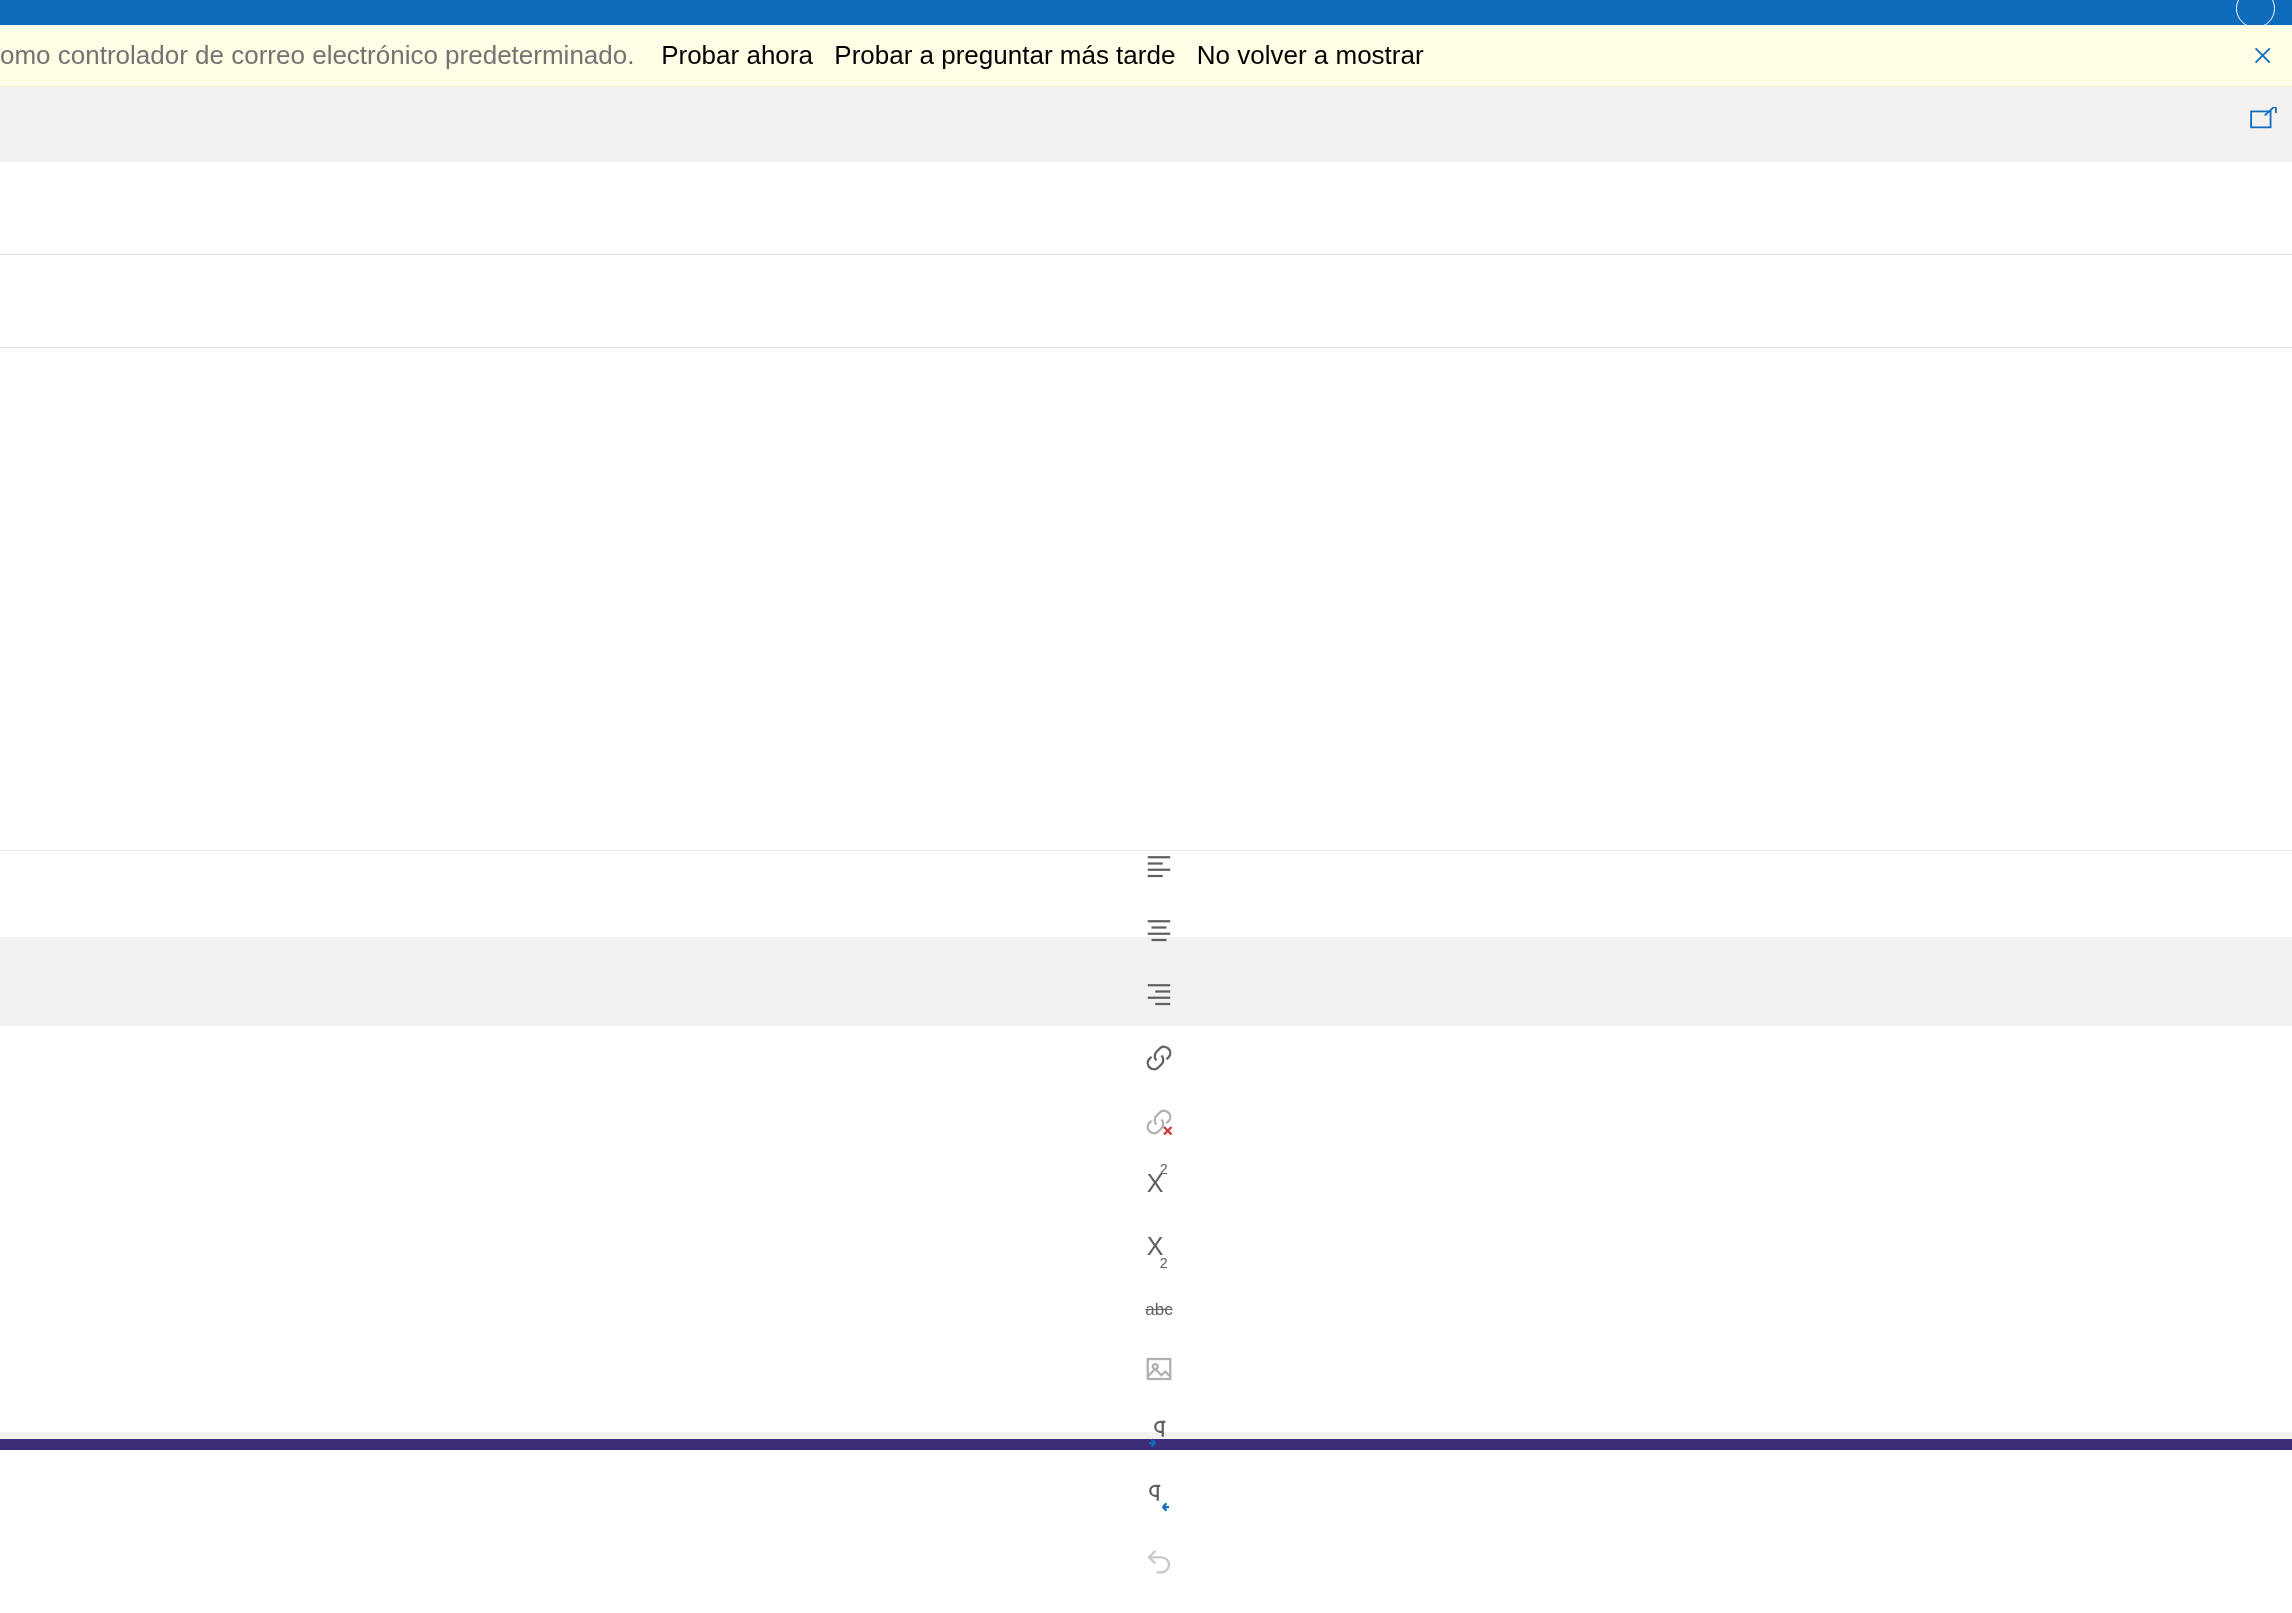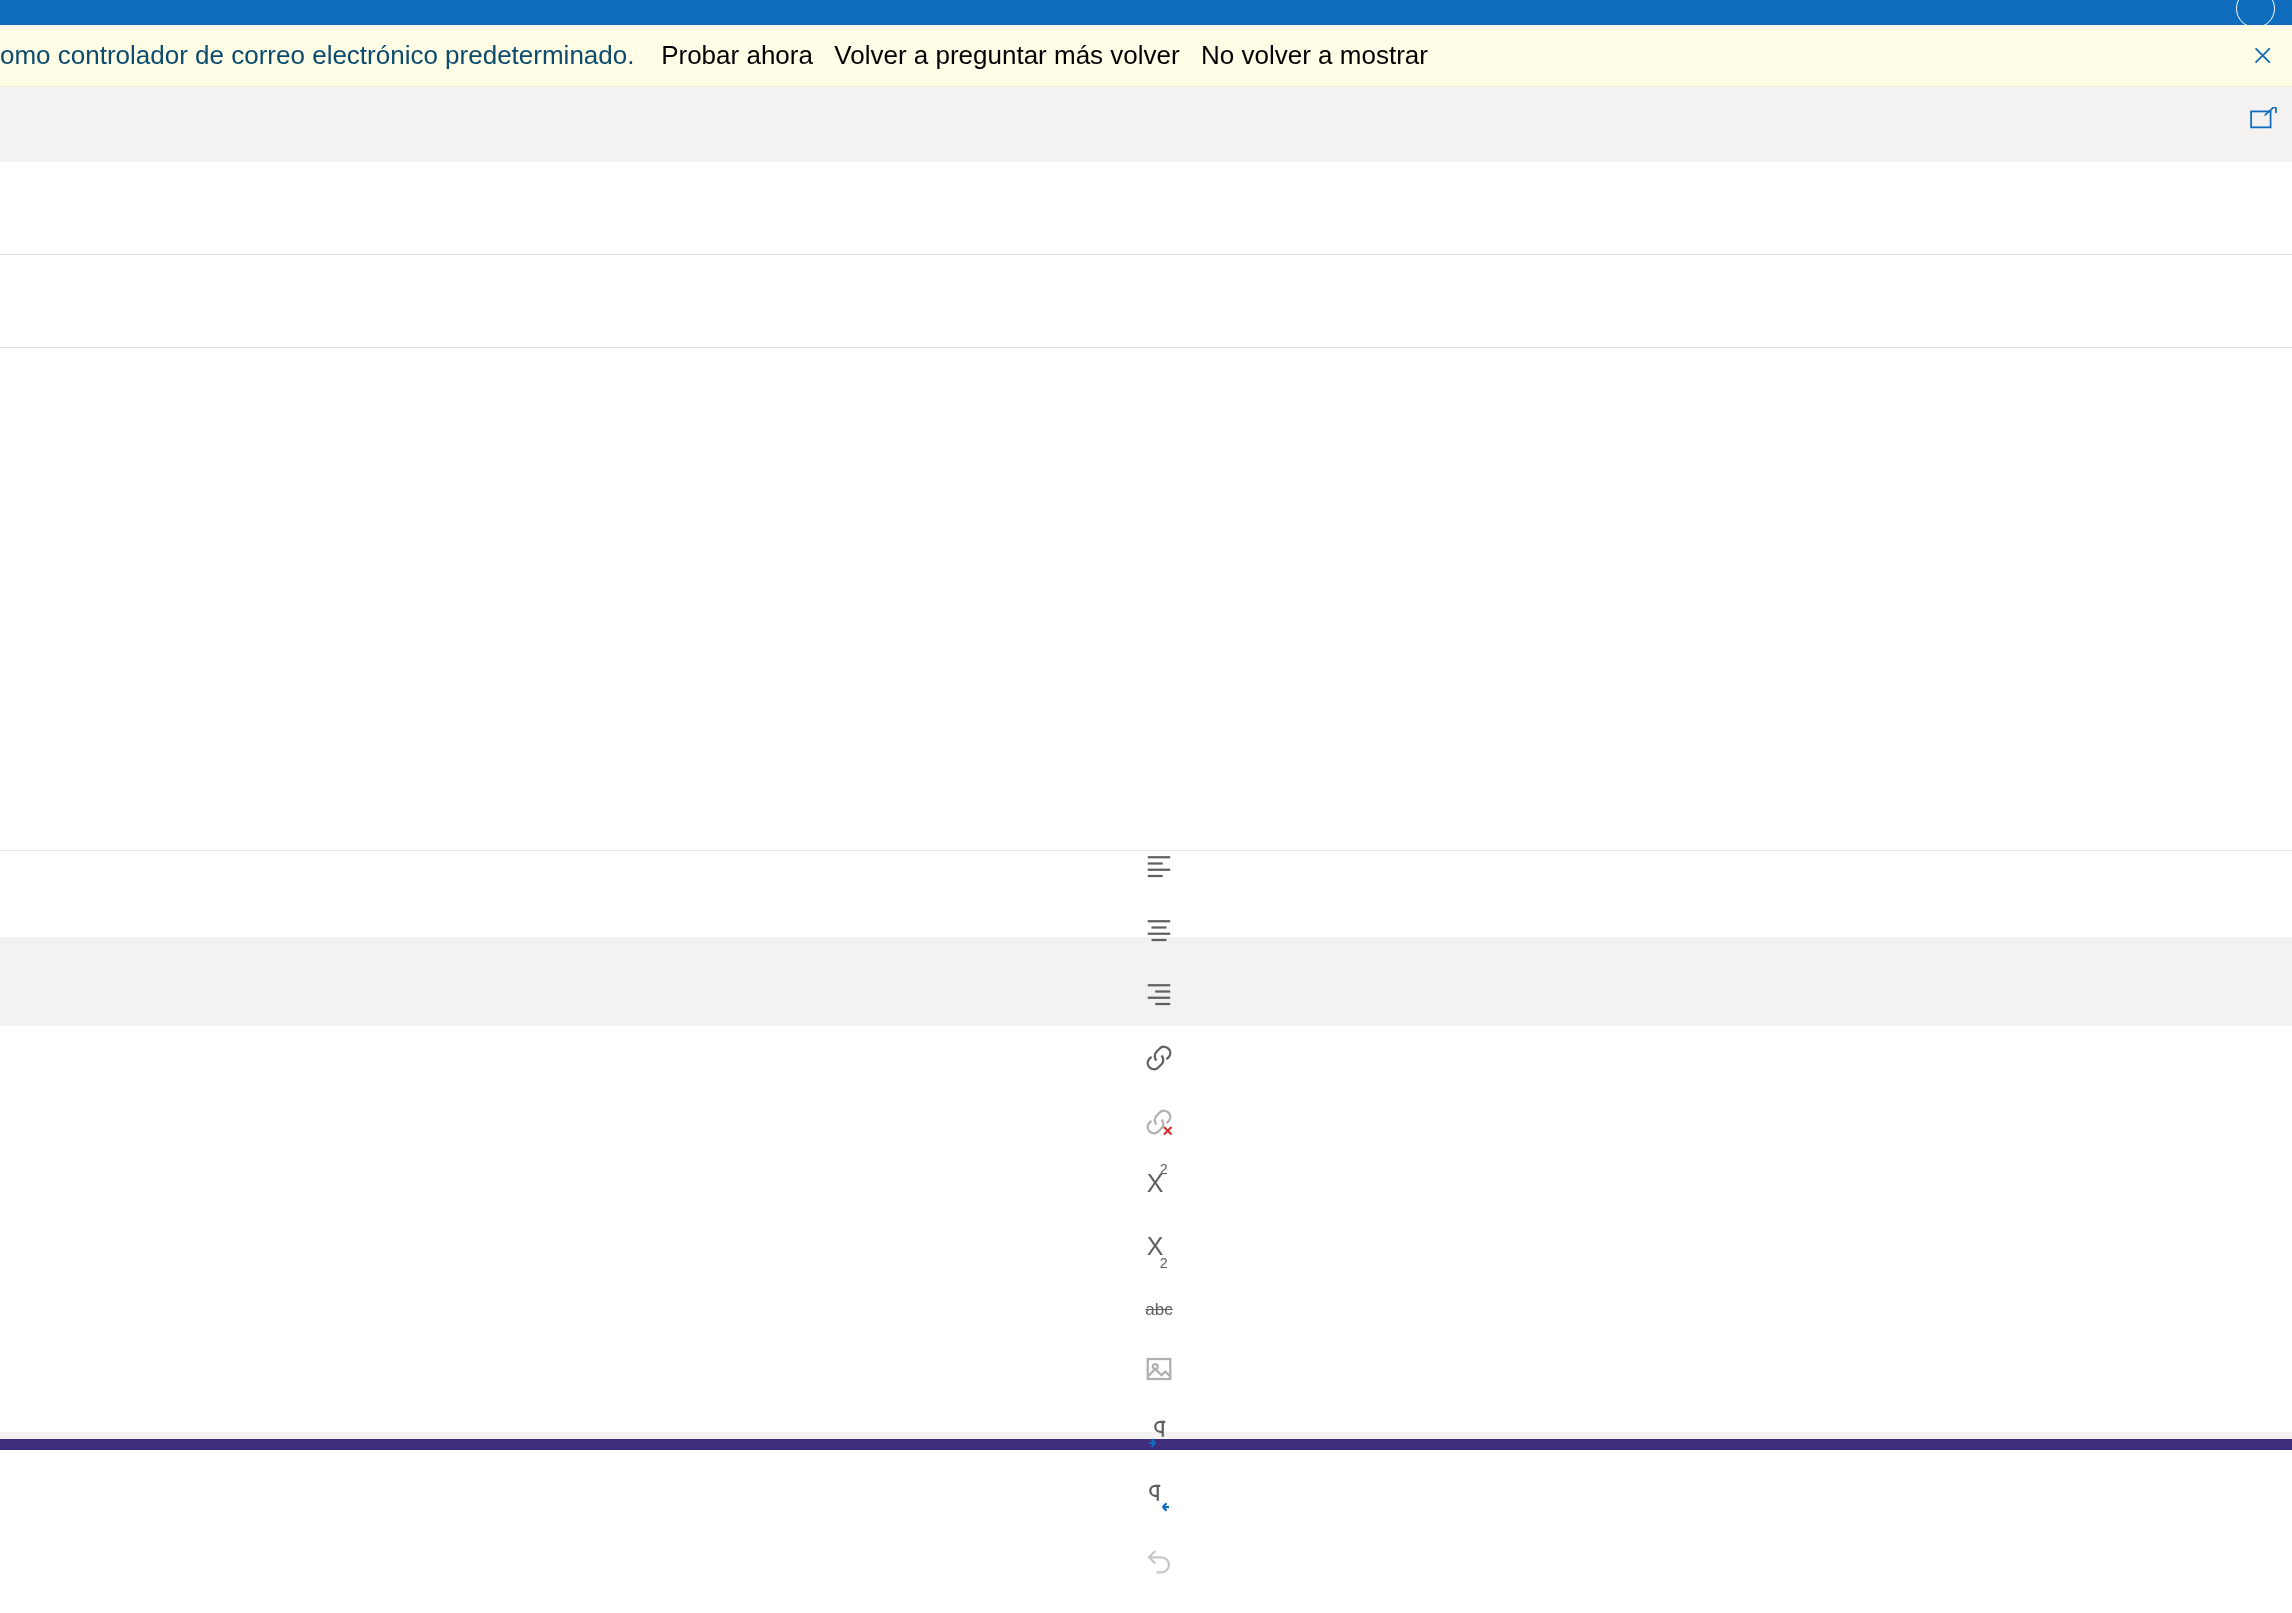--- a/index.html
+++ b/index.html
@@ -35,21 +35,21 @@
       height: 62px;
       background: #fffde5;
       display: flex;
       align-items: center;
       padding: 0 18px 0 0;
       position: relative;
       border-bottom: 0.9px solid #f0efd5;
     }
     .notification-text {
       font-size: 26px;
-      color: #0c4a6e;
+      color: #737373;
       padding-right: 16px;
     }
     .notification-link {
       font-size: 26px;
       color: #000000;
       cursor: pointer;
       padding: 0 10.7px;
     }
     .notification-close {
       position: absolute;
@@ -168,21 +168,21 @@
 </head>
 <body>
 
 <div class="top-bar">
   <div class="top-bar-icon"></div>
 </div>
 
 <div class="notification-bar">
   <span class="notification-text">omo controlador de correo electrónico predeterminado.</span>
   <span class="notification-link">Probar ahora</span>
-  <span class="notification-link">Volver a preguntar más volver</span>
+  <span class="notification-link">Probar a preguntar más tarde</span>
   <span class="notification-link">No volver a mostrar</span>
   <div class="notification-close">
     <svg width="21.4" height="21.4" viewBox="0 0 24 24" fill="none">
       <path d="M4 4 L20 20 M20 4 L4 20"></path>
     </svg>
   </div>
 </div>
 
 <div class="upper-gray">
   <div class="popout-icon">

